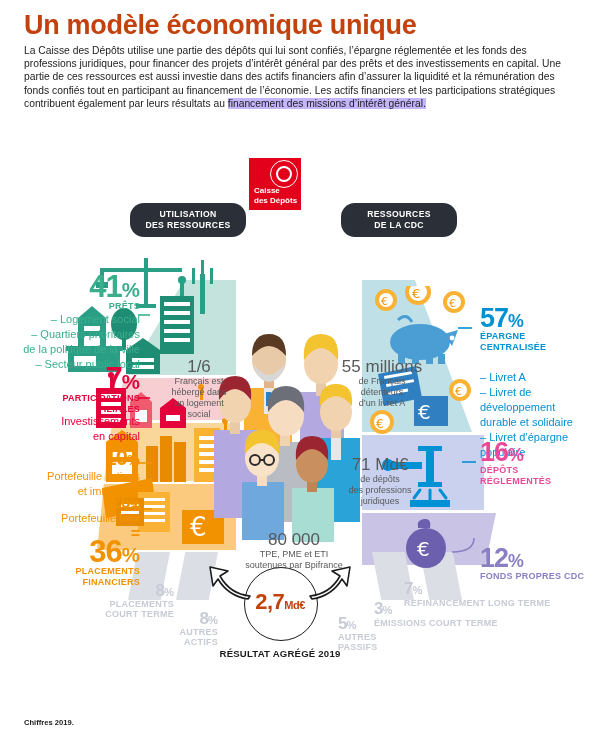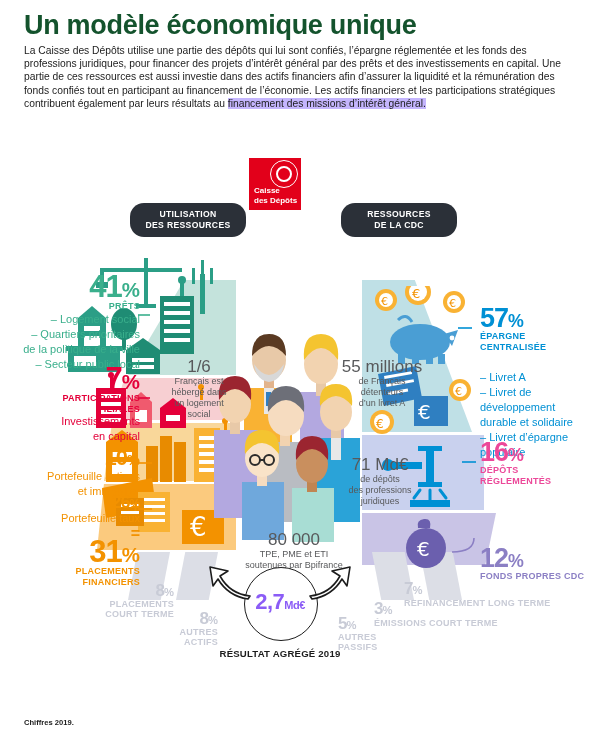--- a/index.html
+++ b/index.html
@@ -9,21 +9,21 @@
     background:#ffffff;
     font-family:"Liberation Sans","DejaVu Sans",sans-serif;
     -webkit-font-smoothing:antialiased;
   }
   .stage{position:absolute;inset:0;}
   .abs{position:absolute;}
 
   
   #page-title{
     left:24px;top:10px;width:540px;
-    font-size:27px;font-weight:bold;color:#14532d;letter-spacing:-0.3px;
+    font-size:27px;font-weight:bold;color:#c2410c;letter-spacing:-0.3px;
   }
   #intro{
     left:24px;top:44px;width:540px;
     font-size:10.3px;line-height:13.2px;color:#1c1c1c;
   }
   #intro .hl{background:#c4b5fd;}
 
   
   #brand-logo{
     left:249px;top:158px;width:52px;height:52px;background:#e2001a;
@@ -137,21 +137,21 @@
   .stat .small{font-size:9px;line-height:11px;}
   #stat-logement{left:158px;top:357px;width:82px;}
   #stat-livreta{left:336px;top:357px;width:92px;}
   #stat-juridiques{left:332px;top:455px;width:96px;}
   #stat-bpifrance{left:218px;top:530px;width:152px;}
 
   
   #result-circle{left:244px;top:567px;width:72px;height:72px;
     border:1.7px solid #1c1c1c;border-radius:50%;background:#fff;}
   #result-value{left:244px;top:589px;width:72px;text-align:center;
-    font-size:22px;font-weight:bold;color:#8b5cf6;letter-spacing:-0.5px;}
+    font-size:22px;font-weight:bold;color:#c2410c;letter-spacing:-0.5px;}
   #result-value .unit{font-size:11px;}
   #result-label{left:198px;top:648px;width:164px;text-align:center;
     font-size:9.6px;font-weight:bold;color:#1c1c1c;letter-spacing:0.2px;}
   .arrowhead{position:absolute;}
 
   
   #footer-note{left:24px;top:718px;font-size:7.6px;color:#1c1c1c;font-weight:bold;}
 </style>
 </head>
 <body>
@@ -495,21 +495,21 @@
     <div class="opsign c-orange">+</div>
   </div>
 
   <div class="abs right-al" id="b-taux">
     <div class="pct c-orange"><span>26</span><span class="sym">%</span></div>
     <div class="sub c-orange">Portefeuille taux</div>
     <div class="opsign c-orange">=</div>
   </div>
 
   <div class="abs right-al" id="b-placements">
-    <div class="pct c-orange"><span>31</span><span class="sym">%</span></div>
+    <div class="pct c-orange"><span>36</span><span class="sym">%</span></div>
     <div class="cap c-orange">PLACEMENTS</div>
     <div class="cap c-orange">FINANCIERS</div>
   </div>
 
   <div class="abs left-al" id="b-epargne">
     <div class="pct c-blue"><span>57</span><span class="sym">%</span></div>
     <div class="cap c-blue">ÉPARGNE</div>
     <div class="cap c-blue">CENTRALISÉE</div>
     <div class="sub c-blue" style="white-space:pre-line;margin-top:18px;">– Livret A
 – Livret de développement

